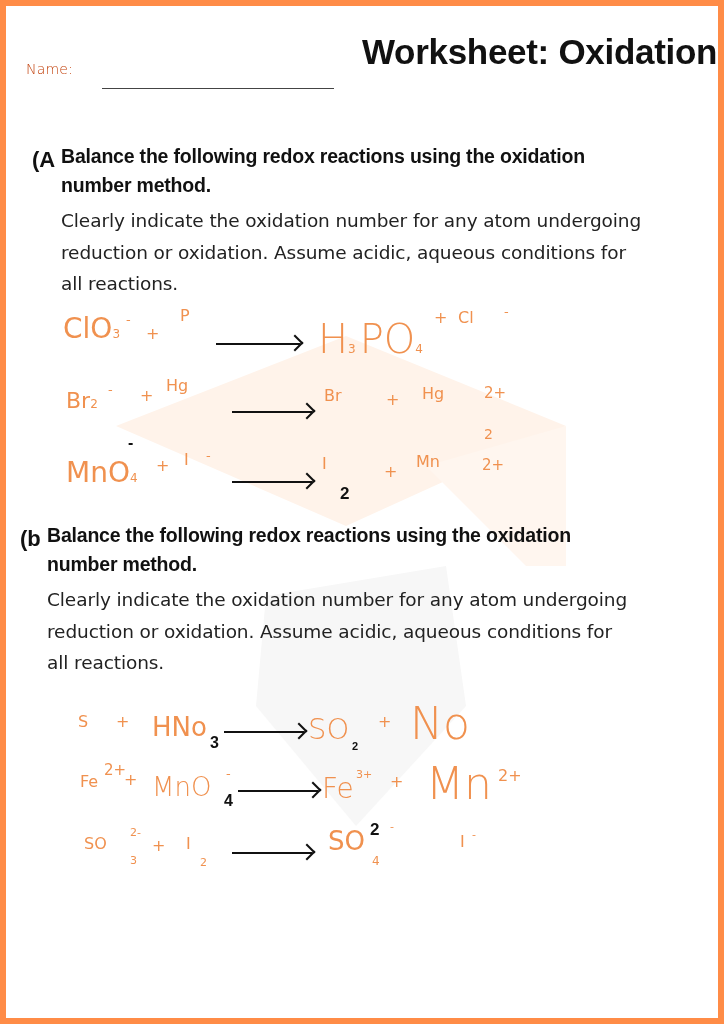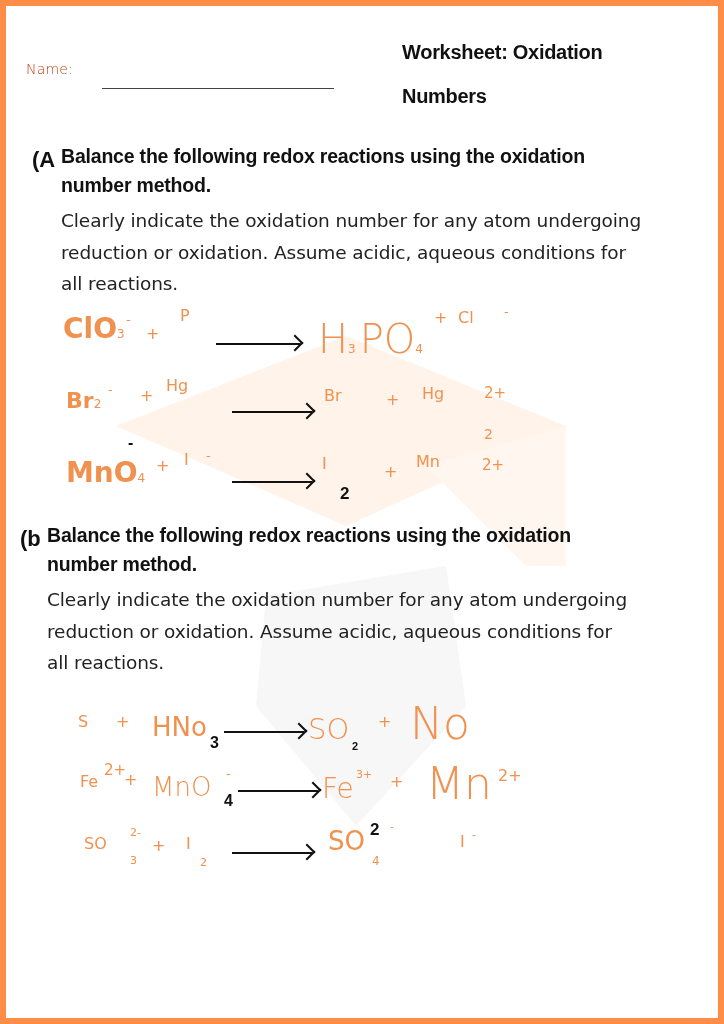--- a/index.html
+++ b/index.html
@@ -2,27 +2,27 @@
 <html><head>
 <meta charset="utf-8">
 <style>
   html, body { margin:0; padding:0; }
   body { width:724px; height:1024px; position:relative; overflow:hidden; background:#FF8C47; font-family:"Liberation Sans", sans-serif; }
   .page { position:absolute; left:6px; top:6px; width:712px; height:1012px; background:#ffffff; overflow:hidden; }
   .wm { position:absolute; pointer-events:none; }
   .abs { position:absolute; white-space:nowrap; }
   .name-label { font-family:"DejaVu Sans", sans-serif; font-size:14px; color:#c2410c; font-weight:300; letter-spacing:0.2px; }
   .name-line { position:absolute; height:1px; background:#444; }
-  .title { font-family:"Liberation Sans", sans-serif; font-weight:bold; font-size:20px; color:#111; line-height:44px; letter-spacing:-0.3px;margin-left:40px; }
+  .title { font-family:"Liberation Sans", sans-serif; font-weight:bold; font-size:35px; color:#111; line-height:44px; letter-spacing:-0.3px; }
   .q-letter { font-family:"Liberation Sans", sans-serif; font-weight:bold; font-size:22px; color:#111; }
   .q-head { font-family:"Liberation Sans", sans-serif; font-weight:bold; font-size:19.5px; color:#111; line-height:29px; letter-spacing:-0.2px; }
   .q-body { font-family:"DejaVu Sans", sans-serif; font-size:18.5px; color:#222; line-height:31.5px; letter-spacing:-0.1px; }
   .eq { color:#F0914F; font-family:"DejaVu Sans", sans-serif; }
   .eq .big { font-size:40px; font-weight:300; }
-  .eq .bold { font-weight:bold; }
+  .eq .bold { font-weight:normal; }
   .eq .sm { font-size:28px; }
   .sub { font-size:12px; }
   .sup { font-size:13px; }
   .blk { color:#111; font-weight:bold; }
   .arrow { position:absolute; height:2px; background:#111; }
   .arrow::after { content:""; position:absolute; right:-1px; top:-6px; width:10px; height:10px; border-top:2px solid #111; border-right:2px solid #111; transform:rotate(45deg); transform-origin:center; }
 </style>
 </head>
 <body>
 
@@ -32,21 +32,20 @@
     <polygon points="340,330 560,420 340,520 110,420" fill="#FFF3EA"></polygon>
     <polygon points="420,460 560,420 560,560 520,560" fill="#FFF6EF"></polygon>
     <polygon points="260,590 440,560 460,700 350,820 250,700" fill="#F7F7F7"></polygon>
   </svg>
 
   <span class="abs name-label" style="left:20px;top:55px">Name:</span>
   <div class="name-line" style="left:96px;top:82px;width:232px"></div>
 
   <div class="abs title" style="left:356px;top:24px">
     <div>Worksheet: Oxidation</div>
-    <div>Numbers</div>
   </div>
 
   <div>
     <span class="abs q-letter" style="left:26px;top:141px">(A</span>
     <div class="abs q-head" style="left:55px;top:136px">
       <div>Balance the following redox reactions using the oxidation</div>
       <div>number method.</div>
     </div>
     <div class="abs q-body" style="left:55px;top:199px">
       <div>Clearly indicate the oxidation number for any atom undergoing</div>

